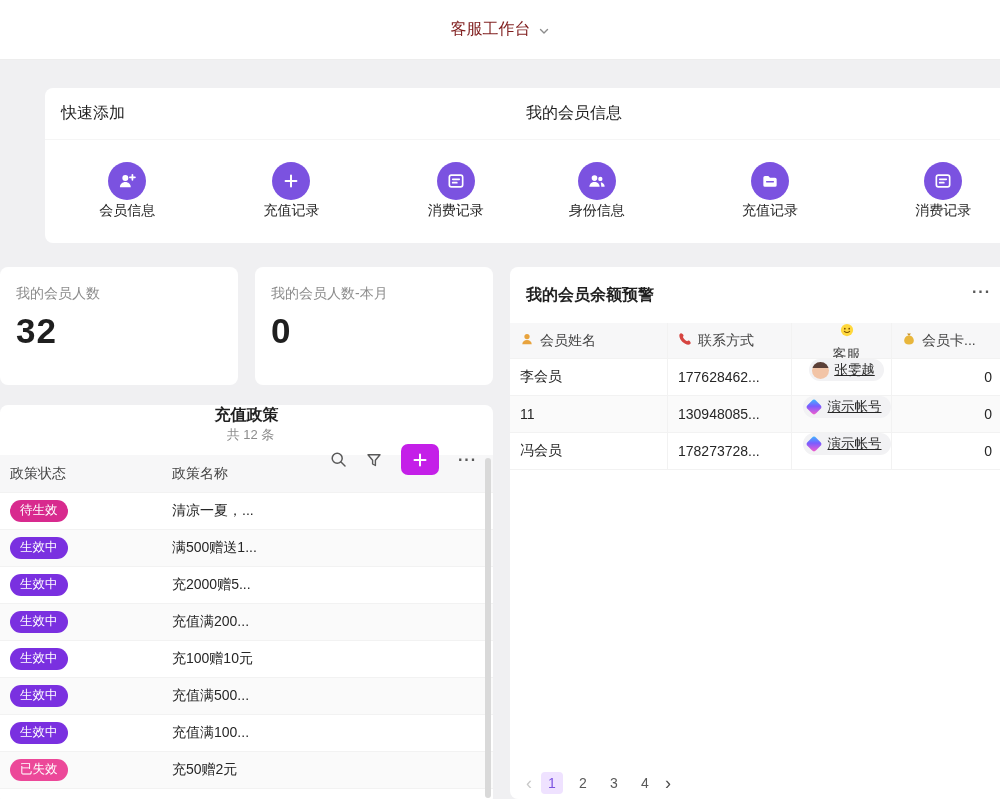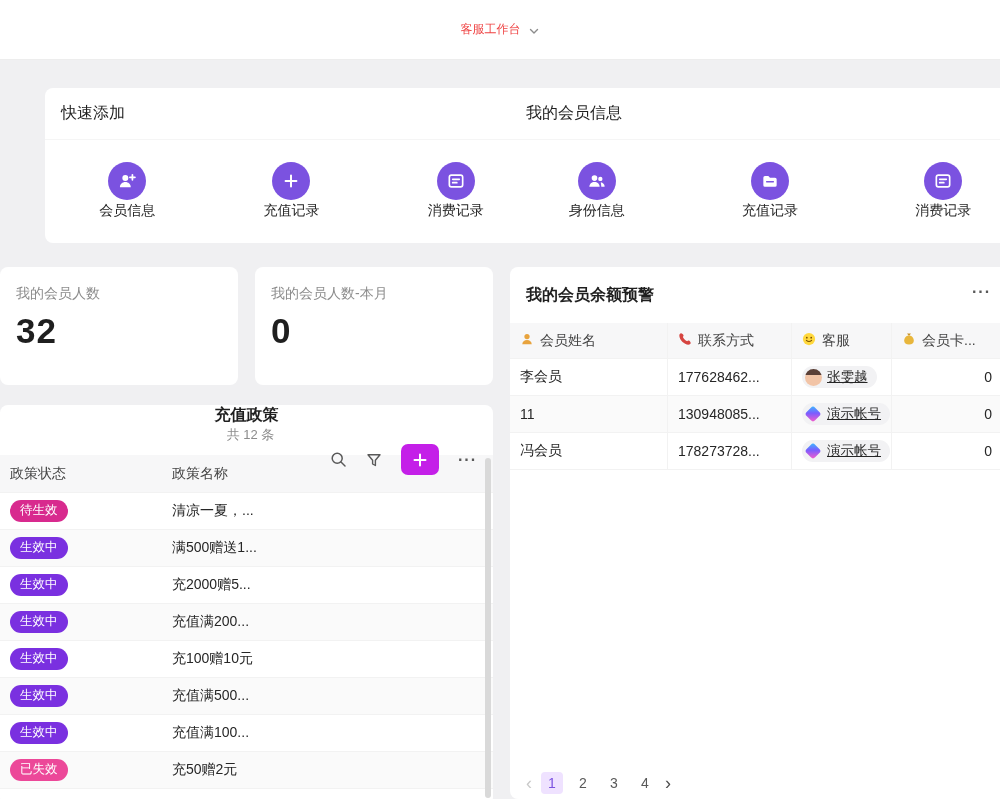--- a/index.html
+++ b/index.html
@@ -11,21 +11,21 @@
     color:#262626;
   }
   .card { position:absolute; background:#fff; border-radius:8px; overflow:hidden; }
 
   
   .topbar {
     position:absolute; top:0; left:0; width:1000px; height:60px;
     background:#fff; border-bottom:1px solid #ededed;
     display:flex; align-items:center; justify-content:center; gap:7px;
   }
-  .topbar-title { font-size:12px; color:#ef4444; cursor:pointer; }
+  .topbar-title { font-size:16px; color:#7f1d1d; cursor:pointer; }
   .chev { display:inline-flex; margin-top:2px; }
 
   
   .card-head {
     height:52px; padding:0 16px; display:flex; align-items:center;
     border-bottom:1px solid #f5f5f5; font-size:16px; color:#1f1f1f;
   }
   .icon-row { display:flex; height:102px; }
   .icon-item { flex:1; display:flex; flex-direction:column; align-items:center; justify-content:center; gap:2px; cursor:pointer; }
   .icon-circle {
@@ -77,21 +77,21 @@
   .bal-head { height:56px; padding:0 16px; display:flex; align-items:center; position:relative; }
   .bal-dots { position:absolute; left:462px; top:17px; }
 
   .btable { font-size:14px; }
   .brow { display:flex; align-items:center; height:37px; border-bottom:1px solid #f2f2f2; }
   .bhead { background:#f7f7f8; color:#454545; height:36px; }
   .bbody .brow:nth-child(even) { background:#fafafa; }
   .bc { display:flex; align-items:center; gap:6px; padding-left:10px; height:100%; border-right:1px solid #f2f2f2; overflow:hidden; white-space:nowrap; }
   .bc1 { width:158px; }
   .bc2 { width:124px; }
-  .bc3 { width:100px; }
+  .bc3 { width:100px;flex-direction:column; }
   .bc4 { flex:1; border-right:none; justify-content:flex-end; padding-right:38px; }
 
   .chip {
     display:inline-flex; align-items:center; gap:5px;
     background:#f2f2f4; border-radius:11px; padding:2px 9px 2px 3px; font-size:13.5px; color:#262626;text-decoration:underline;
   }
   .chip-avatar { width:17px; height:17px; border-radius:50%; flex:none; }
   .av-photo { background:linear-gradient(#5b4037 36%, #f2c4a6 36%); }
   .av-demo {
     width:12px; height:12px; border-radius:3px; margin:2px;

